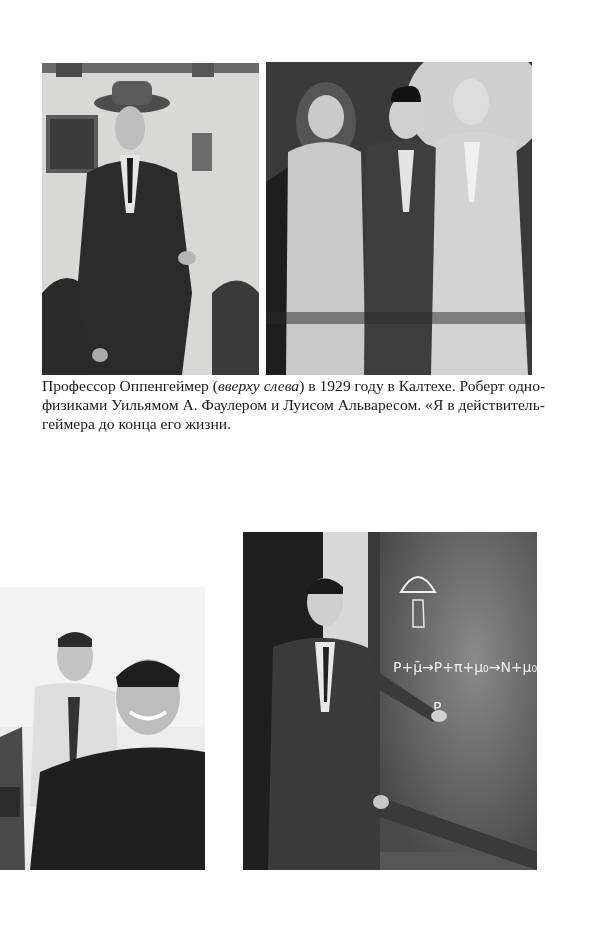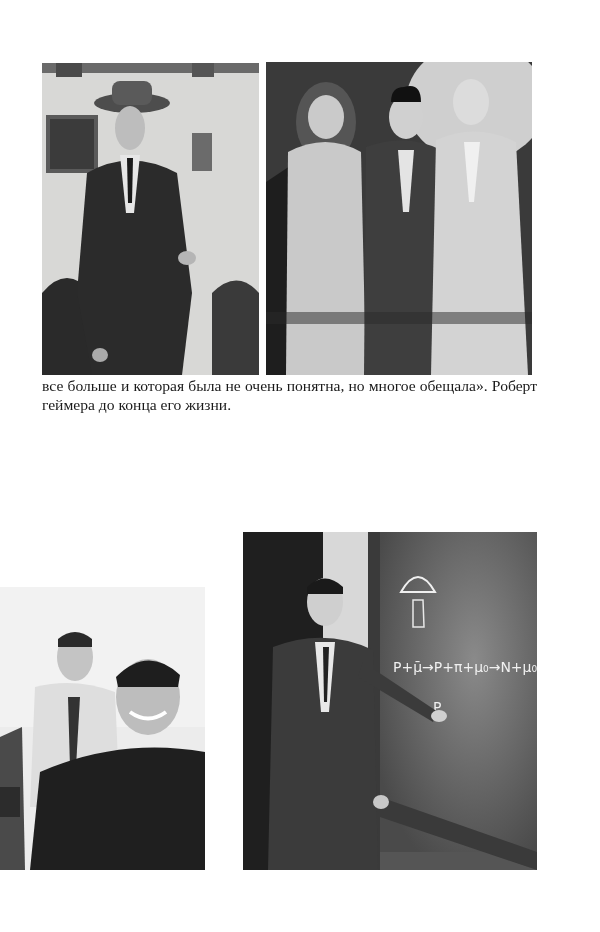--- a/index.html
+++ b/index.html
@@ -54,21 +54,22 @@
     <path d="M100 85 Q140 70 175 88 L178 313 L98 313 Z" fill="#3e3e3e"></path>
     <path d="M132 88 L148 88 L143 150 L137 150 Z" fill="#e4e4e4"></path>
     <ellipse cx="205" cy="40" rx="18" ry="23" fill="#dcdcdc"></ellipse>
     <path d="M170 78 Q210 60 250 80 L262 313 L165 313 Z" fill="#d3d3d3"></path>
     <path d="M198 80 L214 80 L208 140 L203 140 Z" fill="#f0f0f0"></path>
     <path d="M0 250 L266 250 L266 262 L0 262 Z" fill="#2a2a2a" opacity="0.5"></path>
   </svg>
 </div>
 
 <div class="caption">
-  <span class="line">все больше и которая была не очень понятна, но многое обещала». Роберт</span>
+  <span class="line"><span>Профессор Оппенгеймер (</span><i>вверху слева</i><span>) в 1929 году в Калтехе. Роберт одно-</span></span>
+  <span class="line">физиками Уильямом А. Фаулером и Луисом Альваресом. «Я в действитель-</span>
   <span class="line last">геймера до конца его жизни.</span>
 </div>
 
 <div class="photo" id="p3">
   <svg viewBox="0 0 205 283" preserveAspectRatio="none">
     <rect width="205" height="283" fill="#ececec"></rect>
     <rect x="0" y="0" width="205" height="140" fill="#f2f2f2"></rect>
     <ellipse cx="75" cy="70" rx="18" ry="24" fill="#c4c4c4"></ellipse>
     <path d="M58 52 Q75 38 92 52 L92 60 L58 60 Z" fill="#2a2a2a"></path>
     <path d="M35 100 Q75 90 115 105 L120 220 L30 220 Z" fill="#dedede"></path>

